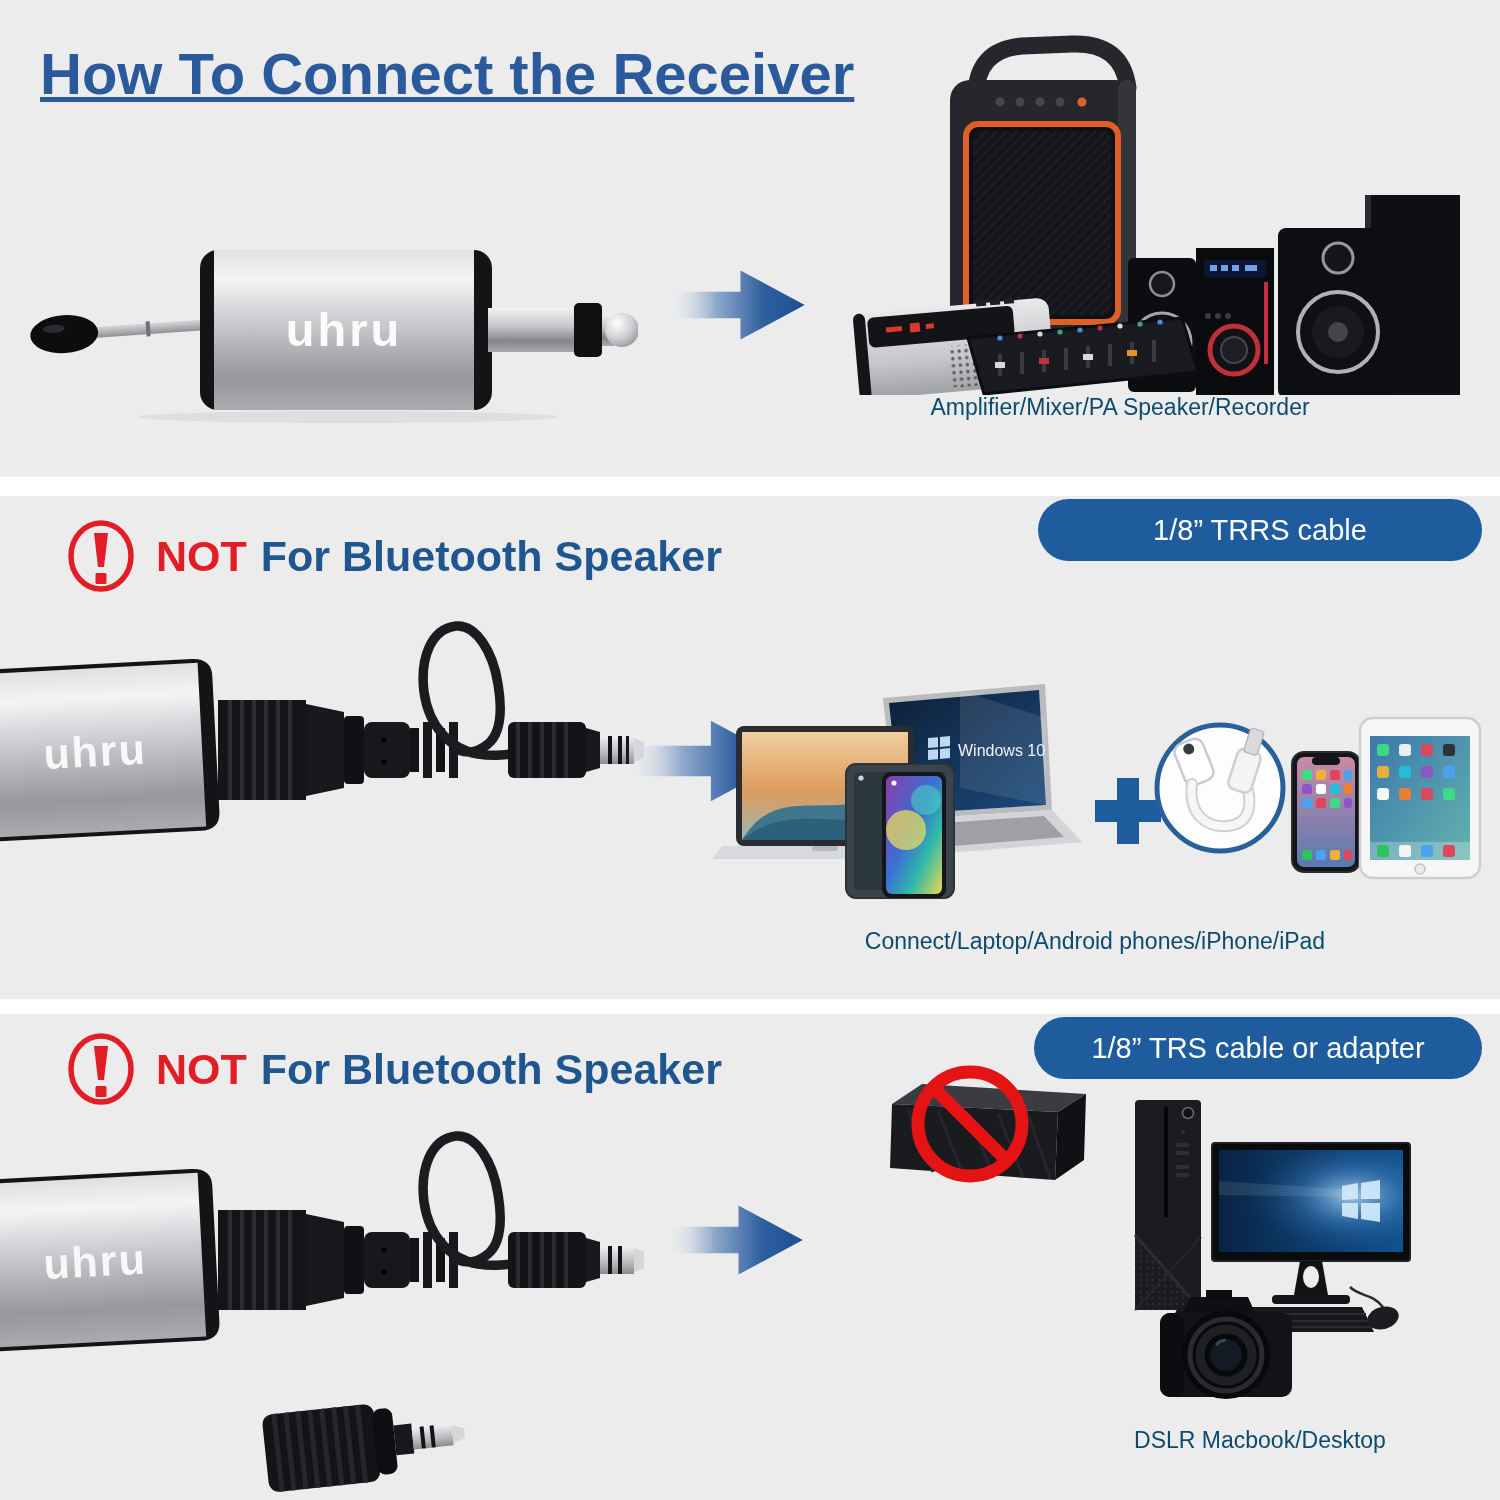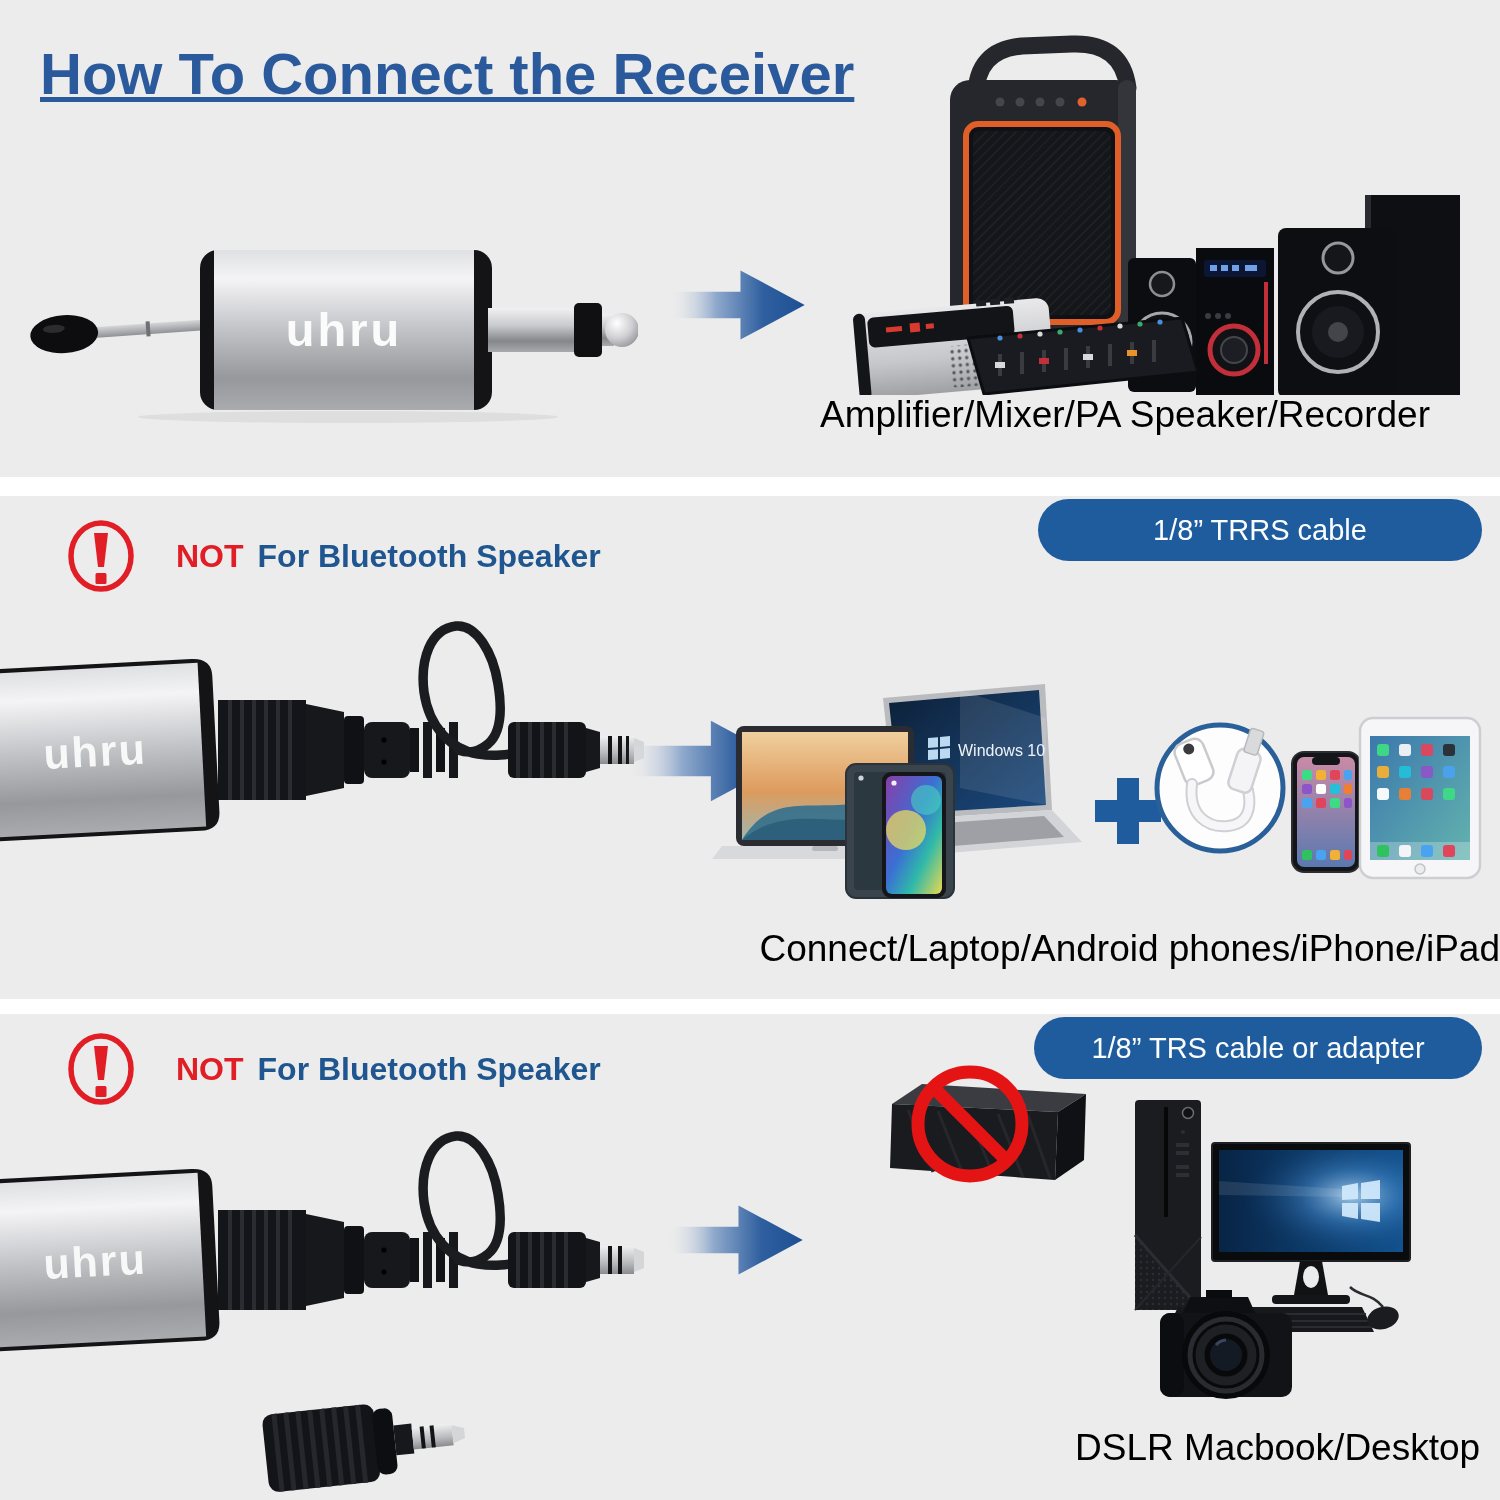--- a/index.html
+++ b/index.html
@@ -1,32 +1,32 @@
 <!DOCTYPE html>
 <html><head>
 <meta charset="utf-8">
 <style>
   html,body{margin:0;padding:0;background:#ececec;font-family:"Liberation Sans",sans-serif;}
   #canvas{position:relative;width:1500px;height:1500px;background:#ececec;overflow:hidden;}
   .divider{position:absolute;left:0;width:1500px;background:#ffffff;}
   #divider-1{top:477px;height:19px;}
   #divider-2{top:999px;height:15px;}
   .title{position:absolute;left:40px;top:40px;font-size:58px;font-weight:bold;color:#2a5a9c;letter-spacing:0px;text-decoration:underline;}
-  .cap{position:absolute;font-size:37px;color:#000000;text-align:right;white-space:nowrap;}
+  .cap{position:absolute;font-size:23px;color:#0c4a6e;text-align:center;white-space:nowrap;}
   #caption-1{left:810px;top:394px;width:620px;}
   #caption-2{left:690px;top:928px;width:810px;}
   #caption-3{left:1075px;top:1427px;width:370px;}
   .badge{position:absolute;height:62px;background:#1e5c9e;border-radius:31px;color:#fbfdff;
          font-size:29px;display:flex;align-items:center;justify-content:center;white-space:nowrap;}
   #badge-2{left:1038px;top:499px;width:444px;}
   #badge-3{left:1034px;top:1017px;width:448px;}
   .warning{position:absolute;display:flex;align-items:center;gap:18px;}
   #warning-2{left:64px;top:515px;}
   #warning-3{left:64px;top:1028px;}
-  .warning .txt{font-size:32px;font-weight:bold;white-space:nowrap;margin-left:20px;}
+  .warning .txt{font-size:43px;font-weight:bold;white-space:nowrap;}
   .warning .not{color:#e11d26;margin-right:14px;}
   .warning .rest{color:#1f568f;}
   .abs{position:absolute;}
 </style>
 </head>
 <body>
 
 <div id="canvas">
 
   <div class="title">How To Connect the Receiver</div>

